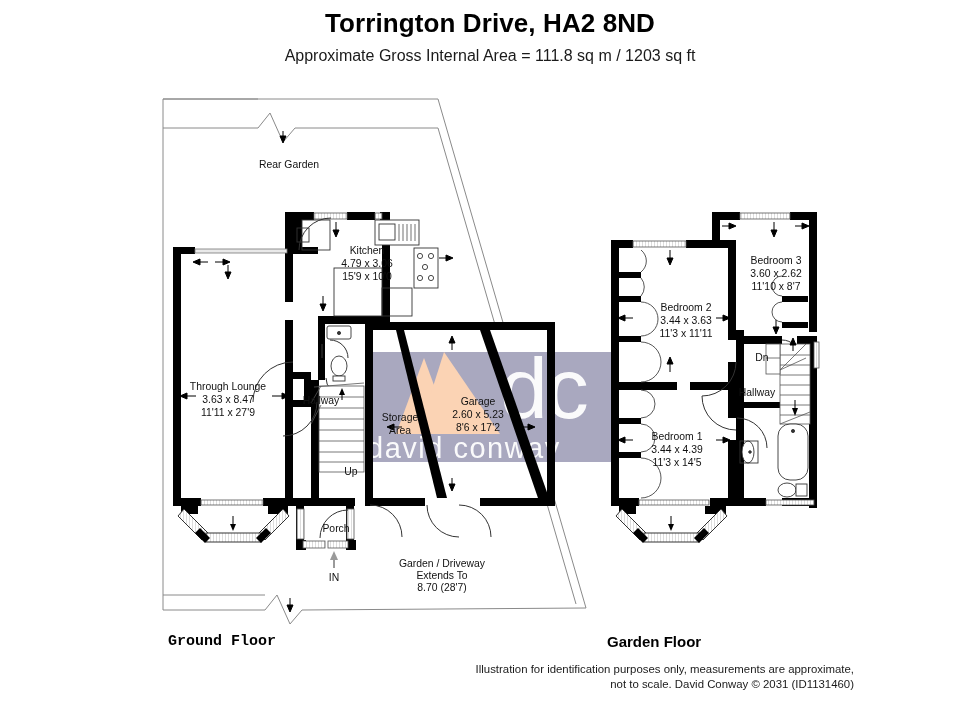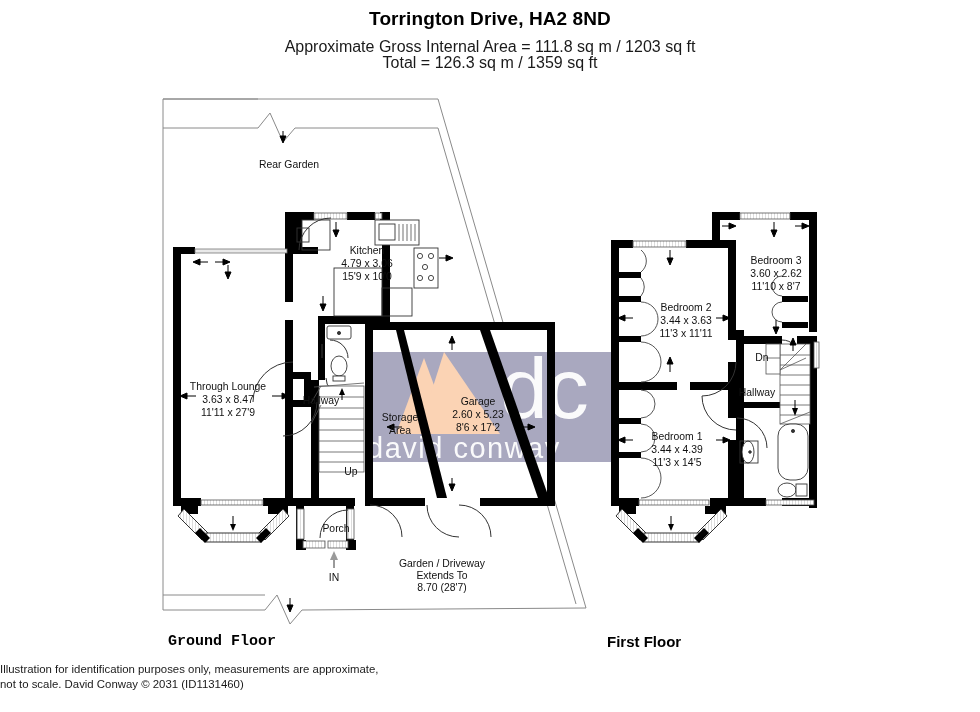--- a/index.html
+++ b/index.html
@@ -25,21 +25,21 @@
   
   .header {
     position: absolute;
     left: 0;
     top: 0;
     width: 980px;
     text-align: center;
     padding-top: 8px;
   }
   .plan-title {
-    font-size: 19px;
+    font-size: 26px;
     font-weight: bold;
     letter-spacing: 0.1px;
     color: #000;
     margin: 0 0 9px 0;
   }
   .area-line {
     font-size: 16px;
     color: #1a1a1a;
     line-height: 15.5px;
   }
@@ -53,21 +53,21 @@
   }
   #caption-ground { left: 168px; top: 633px; font-family: Liberation Mono, monospace; }
   #caption-first  { left: 607px; top: 633px; }
 
   
   .footer {
     position: absolute;
     left: 0;
     top: 662px;
     width: 854px;
-    text-align: left;
+    text-align: right;
     font-size: 11.4px;
     line-height: 15px;
     color: #1a1a1a;
   }
 
   
   #plan-svg {
     position: absolute;
     left: 0;
     top: 0;
@@ -84,21 +84,20 @@
   }
 </style>
 </head>
 <body>
 
 <div id="plan-root">
 
   <div class="header">
     <div class="plan-title">Torrington Drive, HA2 8ND</div>
     <div class="area-line">Approximate Gross Internal Area = 111.8 sq m / 1203 sq ft</div>
-    <div class="area-line">Total = 126.3 sq m / 1359 sq ft</div>
   </div>
 
   <svg id="plan-svg" width="980" height="712" viewBox="0 0 980 712">
 
     <defs>
 
       <pattern id="glazing" patternUnits="userSpaceOnUse" width="3" height="3">
         <rect width="3" height="3" fill="#ffffff"></rect>
         <line x1="0" y1="0" x2="0" y2="3" stroke="#999" stroke-width="0.7"></line>
       </pattern>
@@ -539,20 +538,20 @@
 
         <text class="lbl" x="757" y="396">Hallway</text>
 
         <text class="lbl" x="762" y="361">Dn</text>
       </g>
     </g>
 
   </svg>
 
   <div class="floor-caption" id="caption-ground">Ground Floor</div>
-  <div class="floor-caption" id="caption-first">First Floor</div>
+  <div class="floor-caption" id="caption-first">Garden Floor</div>
 
   <div class="footer">
     <div>Illustration for identification purposes only, measurements are approximate,</div>
     <div>not to scale. David Conway © 2031 (ID1131460)</div>
   </div>
 
 </div>
 
 </body></html>

